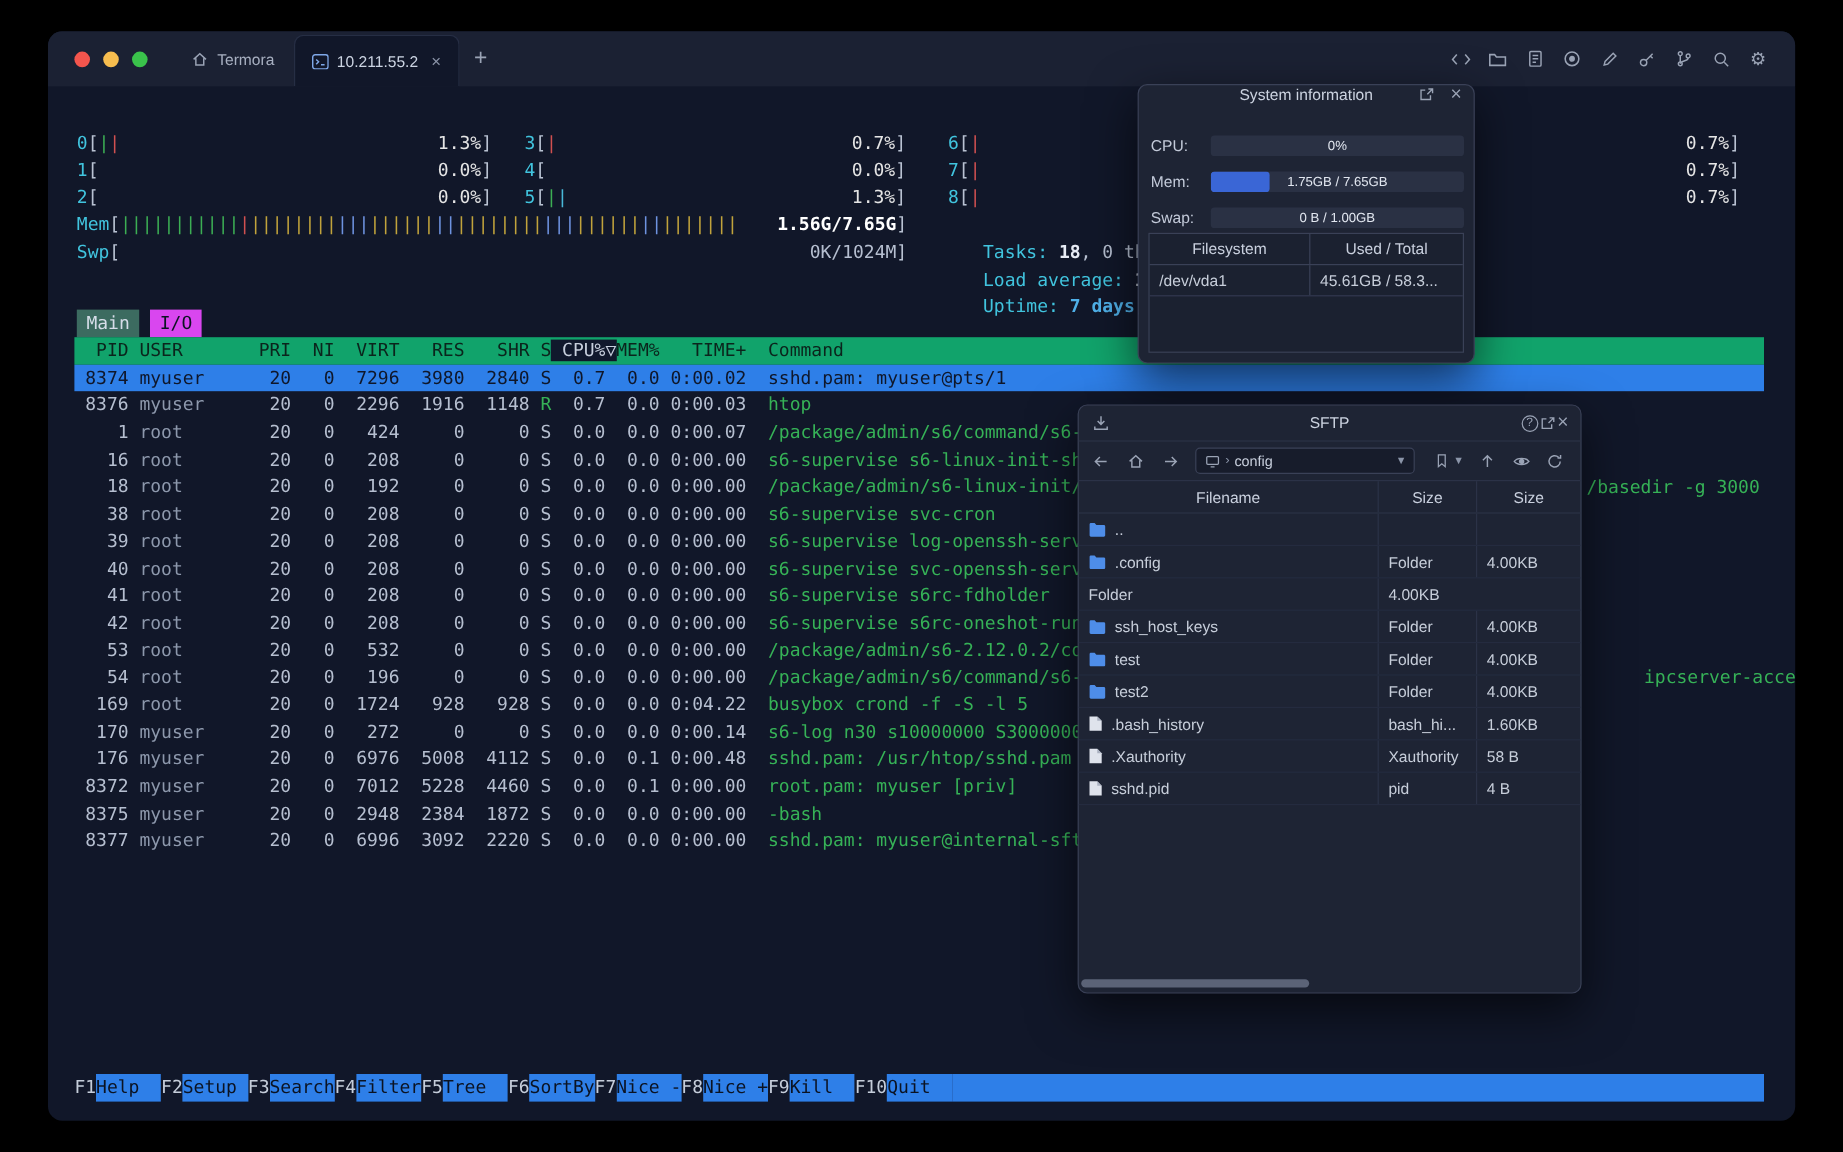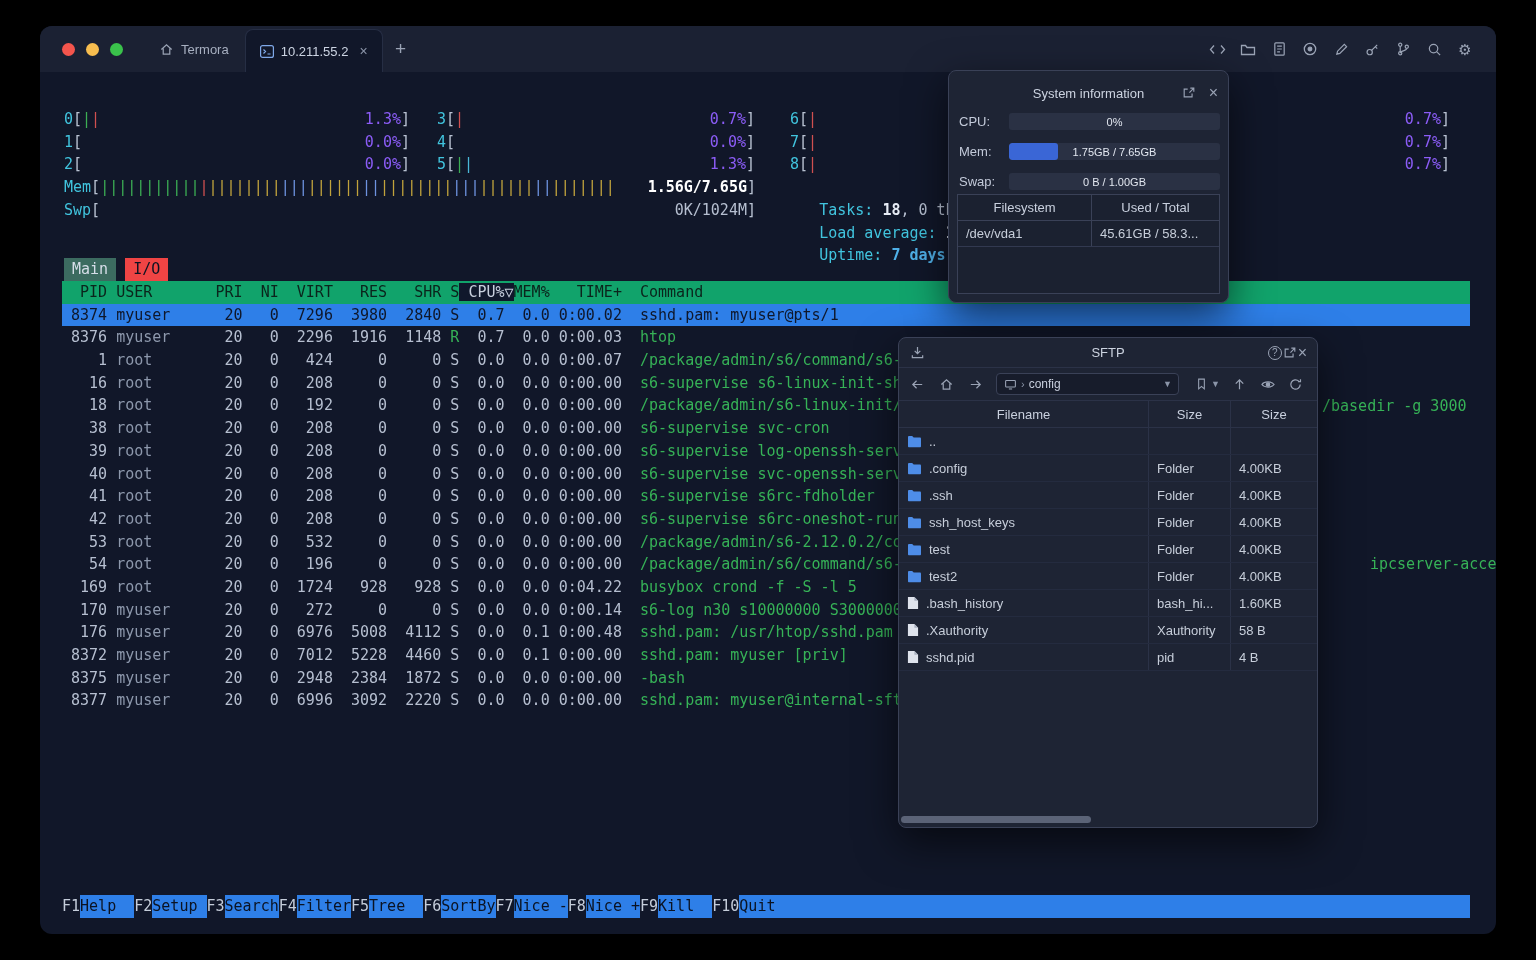--- a/index.html
+++ b/index.html
@@ -18,52 +18,52 @@
   .tab-close{color:#8b94a8;font-size:14px;margin-left:4px}
   .newtab{width:36px;display:flex;align-items:center;justify-content:center;color:#9aa3b5;font-size:19px}
   .tb-icons{margin-left:auto;display:flex;align-items:center;gap:13px;padding-right:22px;color:#9aa3b5}
   .tb-icons .ico{display:flex;align-items:center;justify-content:center;width:18px;height:18px}
   .gear-glyph{font-size:15px;line-height:1}
   
   .htop{position:absolute;inset:0;font-family:"DejaVu Sans Mono",monospace;font-size:15px;
     line-height:22.7px;color:#b6bfd0;font-variant-ligatures:none}
   .meter{position:absolute;display:flex;white-space:pre}
   .meter .bars{flex:1;overflow:hidden;white-space:pre}
-  .pct{color:#8b5cf6}
+  .pct{color:#e5e5e5}
   .rline{position:absolute;left:725px;white-space:pre}
   .cy{color:#41c4de}.br{color:#b9c2d2}
   .gr{color:#36b257}.grb{color:#ffffff;font-weight:700}
   .dim{color:#8d98ac}.txt{color:#b6bfd0}
   .wh{color:#e7ecf5;font-weight:700}.blb{color:#4fb0e8;font-weight:700}
   .c-g{color:#3cae54}.c-r{color:#d05050}.c-y{color:#c1a33c}.c-b{color:#6e93e0}.c-c{color:#49b8d8}
   .htabs{position:absolute;top:232px;left:24px;display:flex;gap:9px;white-space:pre;height:22.7px}
   .htab{padding:0 8px;display:flex;align-items:center}
   .htab.main{background:#3c6b60;color:#d6dde8}
-  .htab.io{background:#ef4444;color:#0b1322}
+  .htab.io{background:#d946ef;color:#0b1322}
   .phead{position:absolute;top:255px;left:22px;width:1408px;height:22.7px;background:#11a36b;color:#0b241c;white-space:pre}
   .phead .sel{background:#10182c;color:#c7cfdd}
   .prows{position:absolute;top:277.7px;left:22px;width:1408px}
   .prow{height:22.7px;white-space:pre}
   .prow.rsel{background:#2e7fe8}
   .prow.rsel span{color:#0f172a}
   .frag{position:absolute;color:#36b257;white-space:pre}
   .fbar{position:absolute;top:869px;left:22px;width:1408px;height:22.7px;display:flex;white-space:pre}
   .fk-key{color:#c5cdda}
   .fk-label{background:#2e7fe8;color:#0b1322}
   .fk-fill{flex:1;background:#2e7fe8}
   
   .panel{position:absolute;background:#1e2434;border:1px solid #3a4157;border-radius:8px;
     box-shadow:0 14px 40px rgba(0,0,0,.6);z-index:10;color:#c7ceda;font-size:13px}
   .ic{width:16px;height:16px;color:#9aa3b5;display:inline-flex;align-items:center;justify-content:center;flex:none}
   .x-glyph{font-size:16px;line-height:1;color:#9aa3b5}
   .q-circle{width:14px;height:14px;border:1.2px solid #9aa3b5;border-radius:50%;font-size:10px;
     display:inline-flex;align-items:center;justify-content:center;color:#9aa3b5}
   
   .si{left:908px;top:44px;width:281px;height:233px}
-  .si-head{position:relative;height:30px;display:flex;align-items:flex-end;justify-content:flex-end;gap:12px;padding:0 10px}
+  .si-head{position:relative;height:30px;display:flex;align-items:flex-start;justify-content:flex-end;gap:12px;padding:0 10px}
   .si-title{position:absolute;left:0;right:0;text-align:center;color:#ccd3e0;pointer-events:none}
   .si-row{display:flex;align-items:center;height:19px;margin:11px 8px 0 10px}
   .si-label{width:46px;flex:none;color:#c3cad9}
   .bar{position:relative;flex:1;height:17px;background:#2a3144;border-radius:3px;margin-left:4px;overflow:hidden}
   .bar .fill{position:absolute;left:0;top:0;bottom:0;background:#3a66d6;border-radius:3px}
   .bar .bar-text{position:absolute;inset:0;display:flex;align-items:center;justify-content:center;font-size:11px;color:#e2e7f0}
   .fs-table{position:absolute;left:8px;right:8px;top:123px;bottom:8px;border:1px solid #3a4157;background:#1b2130}
   .fs-head{display:flex;height:26px;border-bottom:1px solid #3a4157}
   .fs-head span{display:flex;align-items:center;justify-content:center;color:#c9d0de}
   .fs-head span:first-child{flex:0 0 134px;border-right:1px solid #3a4157}
@@ -227,21 +227,21 @@
         <div class="prow"><span class="txt">   38 </span><span class="dim">root      </span><span class="txt">  20   0   208     0     0 </span><span class="txt">S</span><span class="txt">  0.0  0.0 0:00.00  </span><span class="gr">s6-supervise svc-cron</span></div>
         <div class="prow"><span class="txt">   39 </span><span class="dim">root      </span><span class="txt">  20   0   208     0     0 </span><span class="txt">S</span><span class="txt">  0.0  0.0 0:00.00  </span><span class="gr">s6-supervise log-openssh-serv</span></div>
         <div class="prow"><span class="txt">   40 </span><span class="dim">root      </span><span class="txt">  20   0   208     0     0 </span><span class="txt">S</span><span class="txt">  0.0  0.0 0:00.00  </span><span class="gr">s6-supervise svc-openssh-serv</span></div>
         <div class="prow"><span class="txt">   41 </span><span class="dim">root      </span><span class="txt">  20   0   208     0     0 </span><span class="txt">S</span><span class="txt">  0.0  0.0 0:00.00  </span><span class="gr">s6-supervise s6rc-fdholder</span></div>
         <div class="prow"><span class="txt">   42 </span><span class="dim">root      </span><span class="txt">  20   0   208     0     0 </span><span class="txt">S</span><span class="txt">  0.0  0.0 0:00.00  </span><span class="gr">s6-supervise s6rc-oneshot-run</span></div>
         <div class="prow"><span class="txt">   53 </span><span class="dim">root      </span><span class="txt">  20   0   532     0     0 </span><span class="txt">S</span><span class="txt">  0.0  0.0 0:00.00  </span><span class="gr">/package/admin/s6-2.12.0.2/co</span></div>
         <div class="prow"><span class="txt">   54 </span><span class="dim">root      </span><span class="txt">  20   0   196     0     0 </span><span class="txt">S</span><span class="txt">  0.0  0.0 0:00.00  </span><span class="gr">/package/admin/s6/command/s6-</span></div>
         <div class="prow"><span class="txt">  169 </span><span class="dim">root      </span><span class="txt">  20   0  1724   928   928 </span><span class="txt">S</span><span class="txt">  0.0  0.0 0:04.22  </span><span class="gr">busybox crond -f -S -l 5</span></div>
         <div class="prow"><span class="txt">  170 </span><span class="dim">myuser    </span><span class="txt">  20   0   272     0     0 </span><span class="txt">S</span><span class="txt">  0.0  0.0 0:00.14  </span><span class="gr">s6-log n30 s10000000 S3000000</span></div>
         <div class="prow"><span class="txt">  176 </span><span class="dim">myuser    </span><span class="txt">  20   0  6976  5008  4112 </span><span class="txt">S</span><span class="txt">  0.0  0.1 0:00.48  </span><span class="gr">sshd.pam: /usr/htop/sshd.pam</span></div>
-        <div class="prow"><span class="txt"> 8372 </span><span class="dim">myuser    </span><span class="txt">  20   0  7012  5228  4460 </span><span class="txt">S</span><span class="txt">  0.0  0.1 0:00.00  </span><span class="gr">sshd.pam: myuser [priv]</span></div>
+        <div class="prow"><span class="txt"> 8372 </span><span class="dim">myuser    </span><span class="txt">  20   0  7012  5228  4460 </span><span class="txt">S</span><span class="txt">  0.0  0.1 0:00.00  </span><span class="gr">root.pam: myuser [priv]</span></div>
         <div class="prow"><span class="txt"> 8375 </span><span class="dim">myuser    </span><span class="txt">  20   0  2948  2384  1872 </span><span class="txt">S</span><span class="txt">  0.0  0.0 0:00.00  </span><span class="gr">-bash</span></div>
         <div class="prow"><span class="txt"> 8377 </span><span class="dim">myuser    </span><span class="txt">  20   0  6996  3092  2220 </span><span class="txt">S</span><span class="txt">  0.0  0.0 0:00.00  </span><span class="gr">sshd.pam: myuser@internal-sft</span></div>
       </div>
 
     <span class="frag" style="left:1282px;top:368.5px">/basedir -g 3000</span>
     <span class="frag" style="left:1330px;top:527.4px">ipcserver-access</span>
 
     <div class="fbar" id="fbar"><span class="fk-key">F1</span><span class="fk-label">Help  </span><span class="fk-key">F2</span><span class="fk-label">Setup </span><span class="fk-key">F3</span><span class="fk-label">Search</span><span class="fk-key">F4</span><span class="fk-label">Filter</span><span class="fk-key">F5</span><span class="fk-label">Tree  </span><span class="fk-key">F6</span><span class="fk-label">SortBy</span><span class="fk-key">F7</span><span class="fk-label">Nice -</span><span class="fk-key">F8</span><span class="fk-label">Nice +</span><span class="fk-key">F9</span><span class="fk-label">Kill  </span><span class="fk-key">F10</span><span class="fk-label">Quit  </span><span class="fk-fill"></span></div>
   </div>
 
@@ -384,28 +384,20 @@
                 <svg width="15" height="13" viewBox="0 0 16 14">
                   <path d="M1 2.2C1 1.5 1.5 1 2.2 1h3.3l1.6 1.8h6.7c.7 0 1.2.5 1.2 1.2v8c0 .7-.5 1.2-1.2 1.2H2.2C1.5 13.2 1 12.7 1 12z" fill="#4e8de8"></path>
                 </svg>
               </span>
               <span>.config</span>
             </span>
             <span class="c2">Folder</span>
             <span class="c3">4.00KB</span>
           </div>
           <div class="s-row">
-            <span class="c1">
-              <span class="ficon">
-                <svg width="15" height="13" viewBox="0 0 16 14">
-                  <path d="M1 2.2C1 1.5 1.5 1 2.2 1h3.3l1.6 1.8h6.7c.7 0 1.2.5 1.2 1.2v8c0 .7-.5 1.2-1.2 1.2H2.2C1.5 13.2 1 12.7 1 12z" fill="#4e8de8"></path>
-                </svg>
-              </span>
-              <span>.ssh</span>
-            </span>
             <span class="c2">Folder</span>
             <span class="c3">4.00KB</span>
           </div>
           <div class="s-row">
             <span class="c1">
               <span class="ficon">
                 <svg width="15" height="13" viewBox="0 0 16 14">
                   <path d="M1 2.2C1 1.5 1.5 1 2.2 1h3.3l1.6 1.8h6.7c.7 0 1.2.5 1.2 1.2v8c0 .7-.5 1.2-1.2 1.2H2.2C1.5 13.2 1 12.7 1 12z" fill="#4e8de8"></path>
                 </svg>
               </span>

